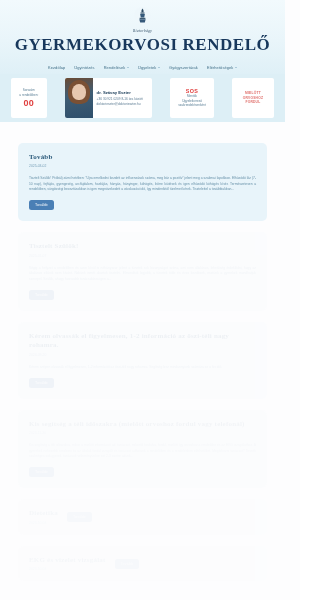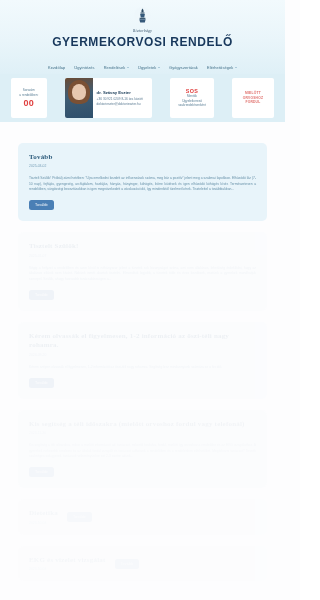--- a/index.html
+++ b/index.html
@@ -22,22 +22,22 @@
     display:inline-block;width:17px;height:17px;border-radius:50%;
     background:#eef7fb;position:relative;
   }
   .crest svg{position:absolute;left:3px;top:1px;}
   .town{
     font-family:"Liberation Serif", serif;
     font-size:3.6px;letter-spacing:.3px;color:#2c4a63;
     margin-top:1px;font-style:italic;
   }
   .site-title{
-    font-family:Liberation Sans, sans-serif;
-    font-weight:bold;font-size:12px;letter-spacing:.55px;
+    font-family:Liberation Serif, serif;
+    font-weight:bold;font-size:17px;letter-spacing:.55px;
     color:#18385c;margin-top:2px;white-space:nowrap;
   }
   .nav{
     position:absolute;left:0;right:0;bottom:4px;
     display:flex;justify-content:center;align-items:center;gap:9px;
     white-space:nowrap;
   }
   .nav-item{
     font-size:3.9px;color:#3f6d86;letter-spacing:.12px;
     display:flex;align-items:center;gap:1.6px;cursor:pointer;

